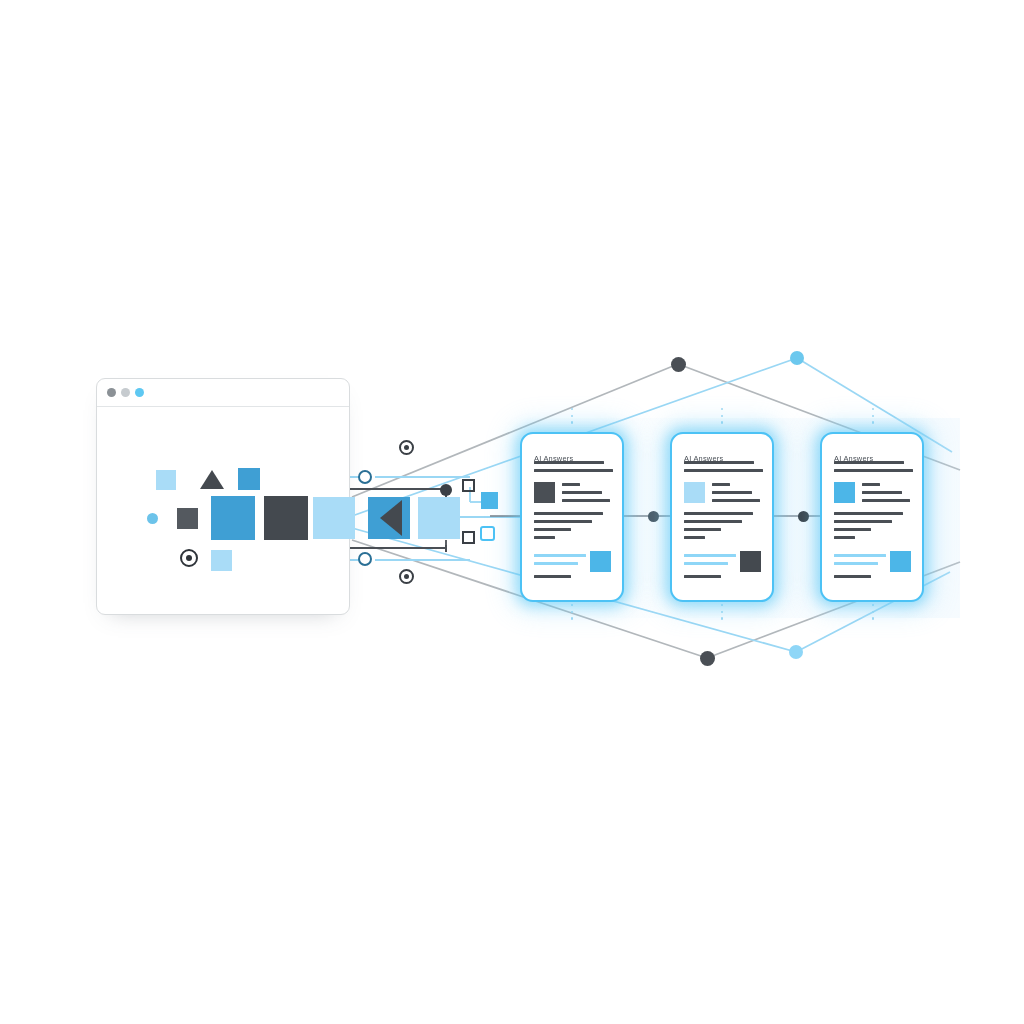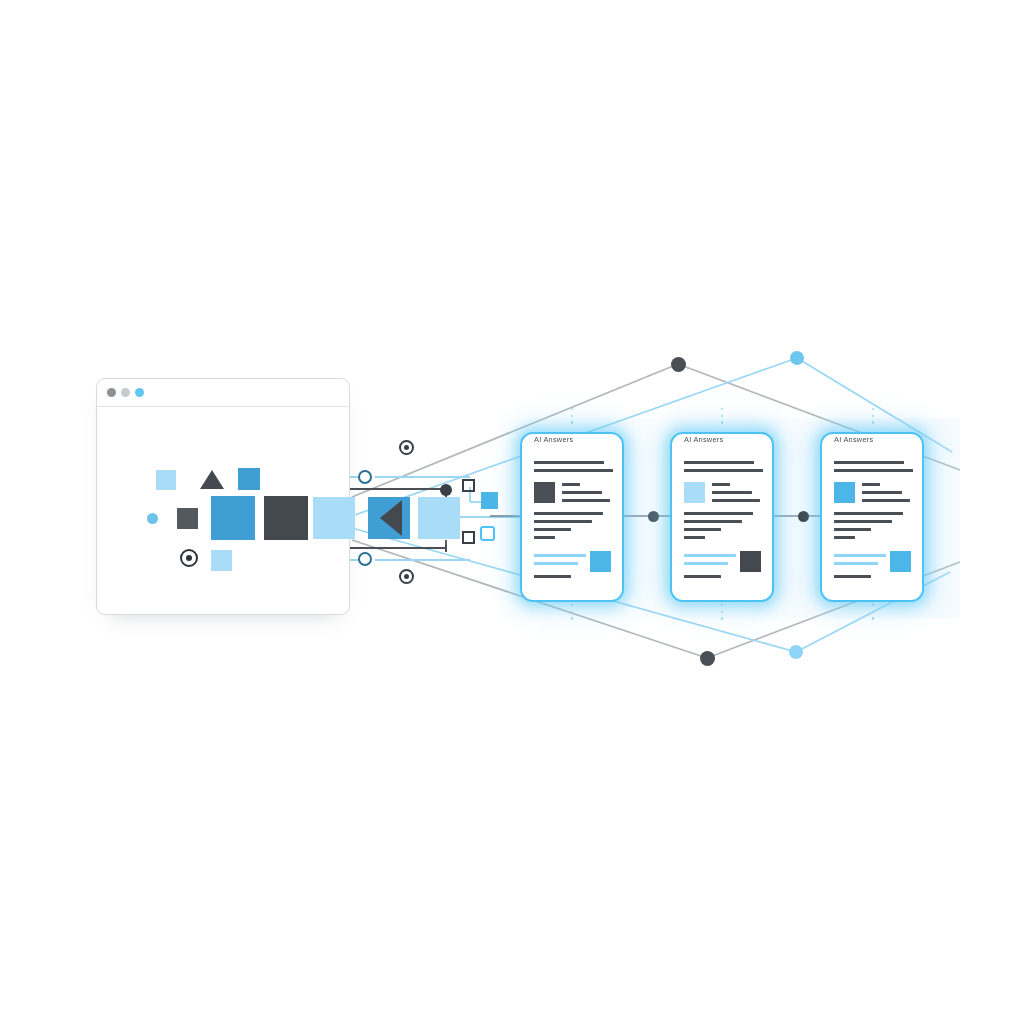--- a/index.html
+++ b/index.html
@@ -23,21 +23,21 @@
   .tri{position:absolute;width:0;height:0;}
   .ring{position:absolute;border-radius:50%;box-sizing:border-box;}
 
   
   .card{position:absolute;top:432px;width:104px;height:170px;background:#ffffff;
         border:2.2px solid #4cc2f5;border-radius:13px;box-sizing:border-box;
         box-shadow:0 0 13px 4px rgba(90,200,245,.55),0 0 26px 9px rgba(120,210,250,.30);}
   .card.c1{left:520px;}
   .card.c2{left:670px;}
   .card.c3{left:820px;}
-  .card-title{position:absolute;left:12px;top:1px;font-size:7.4px;color:#4a5057;
+  .card-title{position:absolute;left:12px;top:20px;font-size:7.4px;color:#4a5057;
               letter-spacing:.25px;white-space:nowrap;}
   .bar{position:absolute;background:#4a4f55;border-radius:.5px;}
   .bar.blue{background:#8ed6f7;}
   .cblk{position:absolute;}
 
   .dots3{position:absolute;width:3px;}
   .dots3 i{display:block;width:2.4px;height:2.4px;border-radius:50%;
            background:#9fd9f2;margin-bottom:4.2px;}
 </style>
 </head>

